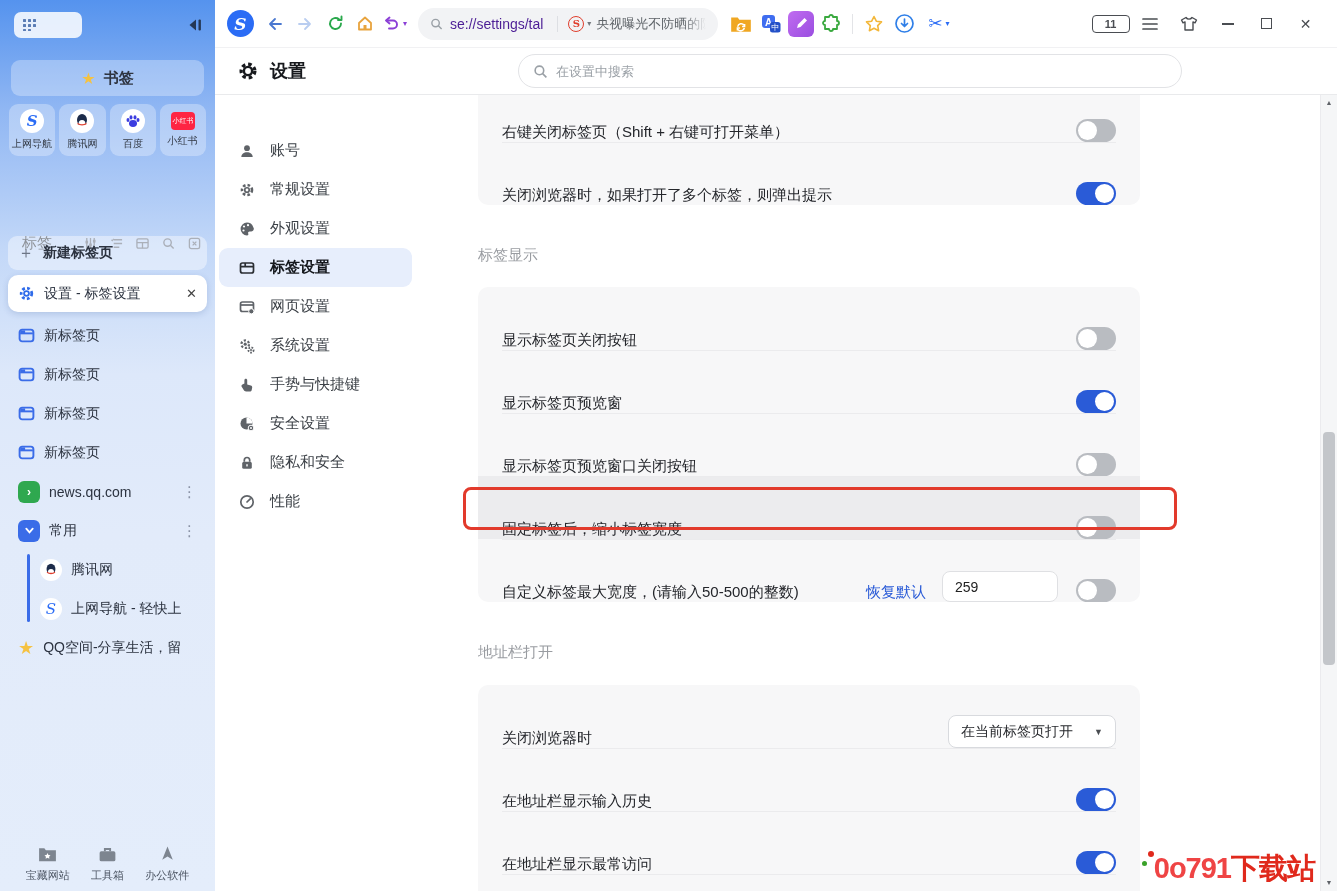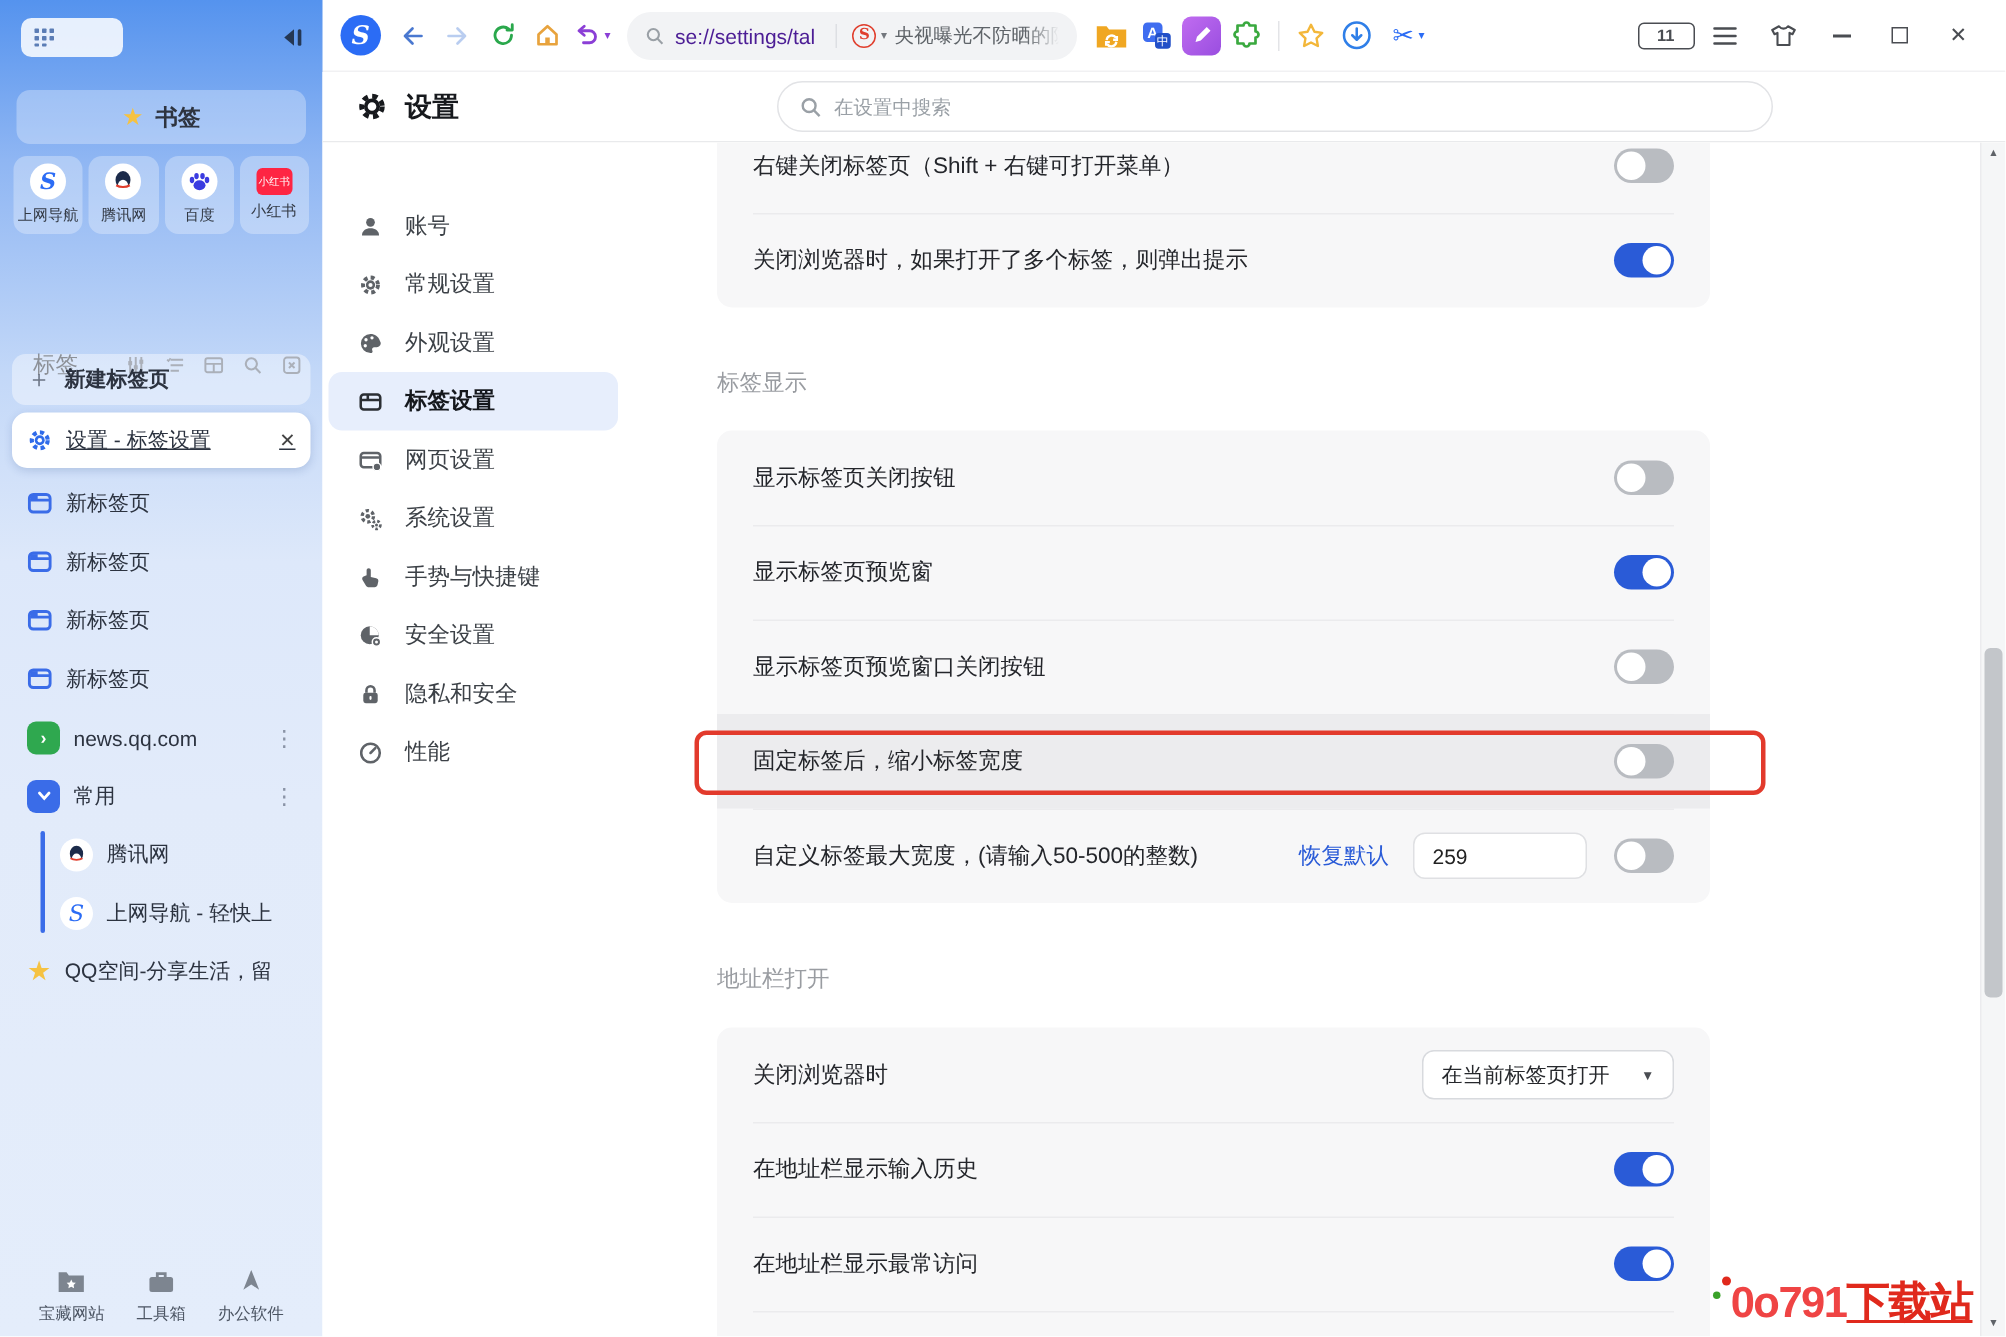--- a/index.html
+++ b/index.html
@@ -22,21 +22,21 @@
   .q-label { font-size:11px; color:#333a45; transform:scale(.92); white-space:nowrap; }
   .q-s { color:#2b6cf5; font-size:15px; font-family:"DejaVu Serif",serif; font-style:italic; }
   .q-red { width:24px; height:18px; border-radius:4px; background:#fe2543; color:#fff; font-size:7px; display:flex; align-items:center; justify-content:center; white-space:nowrap; }
   .tabs-header { position:absolute; top:198px; left:22px; right:14px; display:flex; align-items:center; color:#5b6472;margin-top:36px; }
   .tabs-title { font-size:15px; color:#3c434e; flex:1; }
   .th-icons { display:flex; gap:13px; align-items:center; }
   .tab-list { position:absolute; top:236px; left:8px; right:8px; }
   .t-row { height:39px; display:flex; align-items:center; gap:9px; padding:0 10px; font-size:14px; color:#2c3340; white-space:nowrap; overflow:hidden; }
   .t-new { height:34px; background:rgba(255,255,255,.42); border-radius:9px; font-weight:bold; margin-bottom:5px; }
   .t-plus { color:#6d7686; font-size:16px; font-weight:normal; }
-  .t-active { height:37px; background:#fff; border-radius:10px; box-shadow:0 2px 6px rgba(40,70,140,.18); margin-bottom:4px;text-decoration:underline; }
+  .t-active { height:37px; background:#fff; border-radius:10px; box-shadow:0 2px 6px rgba(40,70,140,.18); margin-bottom:4px; }
   .t-active .t-label { flex:1; }
   .t-close { color:#444; font-size:13px; }
   .t-kebab { margin-left:auto; color:#8a93a6; font-size:15px; letter-spacing:0; }
   .t-ico-win { flex:none; display:flex; }
   .t-sq { width:22px; height:22px; border-radius:6px; display:flex; align-items:center; justify-content:center; color:#fff; font-size:12px; font-weight:bold; flex:none; }
   .t-children { position:relative; padding-left:22px; }
   .t-children::before { content:""; position:absolute; left:19px; top:4px; bottom:6px; width:3px; background:#3a6ce8; border-radius:2px; }
   .t-fav { width:22px; height:22px; border-radius:50%; background:#fff; display:flex; align-items:center; justify-content:center; flex:none; overflow:hidden; }
   .dock { position:absolute; bottom:8px; left:10px; right:10px; display:flex; justify-content:space-between; padding:0 8px; }
   .dock-item { display:flex; flex-direction:column; align-items:center; gap:4px; color:#6d7582; width:60px; }
@@ -73,21 +73,21 @@
   .sh-search input::placeholder { color:#9aa0a6; }
 
   
   .content { flex:1; position:relative; overflow:hidden; background:#fff; }
   .nav { position:absolute; left:4px; top:36px; width:193px; }
   .nav-item { height:39px; display:flex; align-items:center; gap:15px; padding-left:19px; border-radius:9px; font-size:15px; color:#3c4147; }
   .nav-item.active { background:#e7eefc; font-weight:bold; color:#15181d; }
   .nav-ic { width:17px; display:flex; justify-content:center; color:#5f6368; flex:none; }
 
   .card { position:absolute; left:263px; width:662px; background:#f7f7f8; border-radius:10px; overflow:hidden; }
-  .srow { height:63px; display:flex; align-items:center; padding:0 24px; font-size:15px; color:#24262b; position:relative; }
+  .srow { height:63px; display:flex; align-items:flex-end; padding:0 24px; font-size:15px; color:#24262b; position:relative; }
   .srow.div::before { content:""; position:absolute; top:0; left:24px; right:24px; height:1px; background:#ebebed; }
   .srow .lbl { flex:1; }
   .srow.hl { background:#ececee; }
   .sec-label { position:absolute; left:263px; font-size:15px; color:#999ca1; }
   .toggle { width:40px; height:23px; border-radius:12px; position:relative; flex:none; cursor:pointer; }
   .toggle.on { background:#2a5bd7; }
   .toggle.off { background:#b9bcc1; }
   .toggle .knob { width:19px; height:19px; border-radius:50%; background:#fff; position:absolute; top:2px; }
   .toggle.on .knob { right:2px; }
   .toggle.off .knob { left:2px; }
@@ -97,21 +97,21 @@
   .dropdown .dd-caret { margin-left:auto; font-size:9px; color:#4a4d52; }
   .red-box { position:absolute; left:248px; top:392px; width:714px; height:43px; border:3px solid #e23a2c; border-radius:8px; pointer-events:none; z-index:5; }
 
   .scrollbar { position:absolute; right:0; top:0; width:17px; height:100%; background:#f5f6f7; border-left:1px solid #ebebee; z-index:4; }
   .sb-arrow { height:15px; display:flex; align-items:center; justify-content:center; font-size:7px; color:#5f6368; }
   .sb-arrow.down { position:absolute; bottom:1px; left:0; right:0; }
   .sb-thumb { position:absolute; top:337px; left:2px; right:2px; height:233px; background:#c3c6ca; border-radius:4px; }
 
   .watermark { position:absolute; right:22px; bottom:2px; font-size:29px; font-weight:bold; letter-spacing:-1px; white-space:nowrap; text-shadow:0 1px 2px rgba(255,255,255,.9); z-index:6; }
   .wm-green { color:#ef4444; }
-  .wm-red { color:#e0291c;text-decoration:underline; }
+  .wm-red { color:#e0291c; }
   .wm-dot { position:absolute; width:6px; height:6px; border-radius:50%; }
   .wm-dot.r { background:#e0291c; left:-6px; top:2px; }
   .wm-dot.g { background:#3aa229; left:-12px; top:12px; width:5px; height:5px; }
 </style>
 </head>
 <body>
 
 <div class="window">
 
   <aside class="sidebar">

